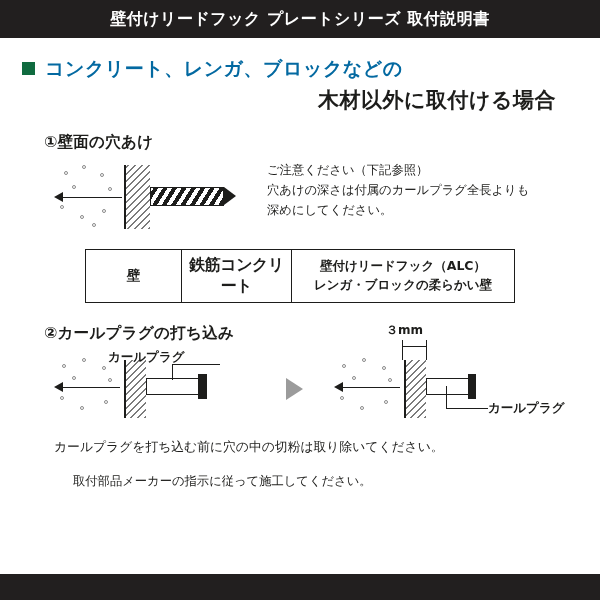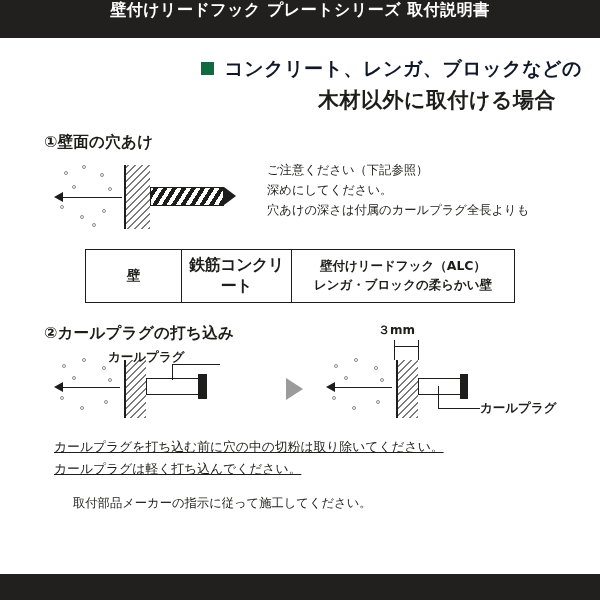--- a/index.html
+++ b/index.html
@@ -15,20 +15,21 @@
     width: 600px; height: 600px;
     background: #ffffff;
     overflow: hidden;
   }
   
   .header {
     height: 38px;
     background: #221f1f;
     color: #ffffff;
     display: flex;
+    align-items: center;
     justify-content: center;
   }
   .header-title {
     font-size: 16px;
     font-weight: bold;
     letter-spacing: 0.5px;
   }
   
   .body {
     padding: 12px 18px 0 18px;
@@ -36,25 +37,24 @@
     height: 562px;
   }
   
   .sect-heading {
     margin-top: 6px;
     line-height: 1.35;
   }
   .sect-line1 {
     font-size: 19px;
     font-weight: bold;
-    color: #0f172a;
+    color: #0369a1;
     letter-spacing: 0.5px;
     display: flex;
     align-items: center;
-    justify-content: flex-end;
   }
   .sq {
     display: inline-block;
     width: 13px; height: 13px;
     background: #0f6b3f;
     margin-right: 10px;
     margin-left: 4px;
     flex: none;
   }
   .sect-line2 {
@@ -197,21 +197,20 @@
     border-top: 11px solid transparent;
     border-bottom: 11px solid transparent;
     border-left: 17px solid #9b9b9b;
   }
   .notes {
     margin-top: 12px;
     margin-left: 36px;
     font-size: 12.8px;
     line-height: 1.72;
     color: #1d1d1b;
-    text-decoration: underline;
   }
   .footnote {
     margin-top: 13px;
     margin-left: 36px;
     font-size: 12.3px;
     line-height: 1.7;
     color: #1d1d1b;
   }
   .footnote .indent { display: block; padding-left: 19px; }
   .black-bar {
@@ -260,22 +259,22 @@
 
         <div class="arrow-head-left" style="left:8px; top:33px;"></div>
         <div class="arrow-line" style="left:16px; top:38px; width:60px;"></div>
 
         <div class="drill" style="left:104px; top:28px; width:74px; height:19px;"></div>
         <div class="plug-tip" style="left:178px; top:28px; border-top:9.5px solid transparent; border-bottom:9.5px solid transparent; border-left:12px solid #1d1d1b;"></div>
       </div>
 
       <div class="step1-text">
         <div>ご注意ください（下記参照）</div>
+        <div>穴あけの深さは付属のカールプラグ全長よりも</div>
         <div>深めにしてください。</div>
-        <div>穴あけの深さは付属のカールプラグ全長よりも</div>
       </div>
     </div>
 
     <div class="tbl-wrap">
       <table class="spec">
         <tbody>
             <tr>
           <td class="col-a c-head">壁</td>
           <td class="col-b c-head-sm">鉄筋コンクリート</td>
           <td class="c-head-2">
@@ -308,21 +307,21 @@
           <div class="plug-body" style="left:100px; top:26px; width:54px; height:17px;"></div>
           <div class="plug-body" style="left:152px; top:22px; width:9px; height:25px; background:#1d1d1b;"></div>
 
           <div class="leader" style="left:126px; top:12px; width:48px;"></div>
           <div class="leader-v" style="left:126px; top:12px; height:16px;"></div>
           <div class="fig-label" style="left:62px; top:-3px;">カールプラグ</div>
         </div>
 
         <div class="tri-right" style="left:240px; top:26px;"></div>
 
-        <div style="position:absolute; left:272px; top:0; width:250px; height:72px;">
+        <div style="position:absolute; left:280px; top:0; width:250px; height:72px;">
           <div class="wall-hatch" style="left:78px; top:8px; width:22px; height:58px;"></div>
           <div class="dot" style="left:16px; top:12px;"></div>
           <div class="dot" style="left:36px; top:6px;"></div>
           <div class="dot" style="left:56px; top:14px;"></div>
           <div class="dot" style="left:26px; top:24px;"></div>
           <div class="dot" style="left:62px; top:26px;"></div>
           <div class="dot" style="left:14px; top:44px;"></div>
           <div class="dot" style="left:34px; top:54px;"></div>
           <div class="dot" style="left:58px; top:48px;"></div>
           <div class="arrow-head-left" style="left:8px; top:30px;"></div>
@@ -337,21 +336,20 @@
           <div class="fig-label-sm" style="left:60px; top:-30px;">３mm</div>
 
           <div class="leader-v" style="left:120px; top:34px; height:22px;"></div>
           <div class="leader" style="left:120px; top:56px; width:42px;"></div>
           <div class="fig-label" style="left:162px; top:48px;">カールプラグ</div>
         </div>
       </div>
 
       <div class="notes">
         <div>カールプラグを打ち込む前に穴の中の切粉は取り除いてください。</div>
-        <div>カールプラグは軽く打ち込んでください。</div>
       </div>
 
       <div class="footnote">
         <div class="indent">取付部品メーカーの指示に従って施工してください。</div>
       </div>
     </div>
 
   </div>
 
   <div class="black-bar"></div>

